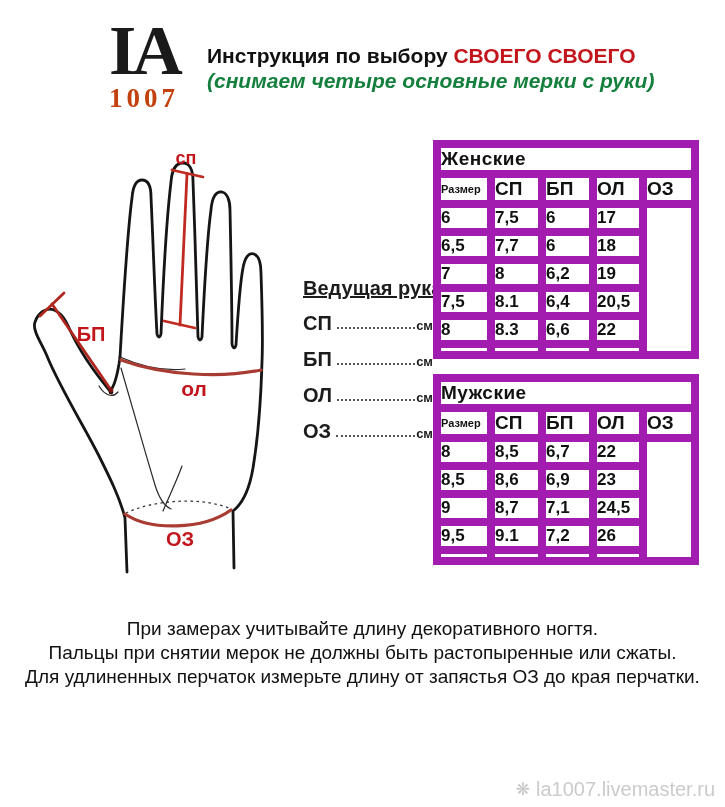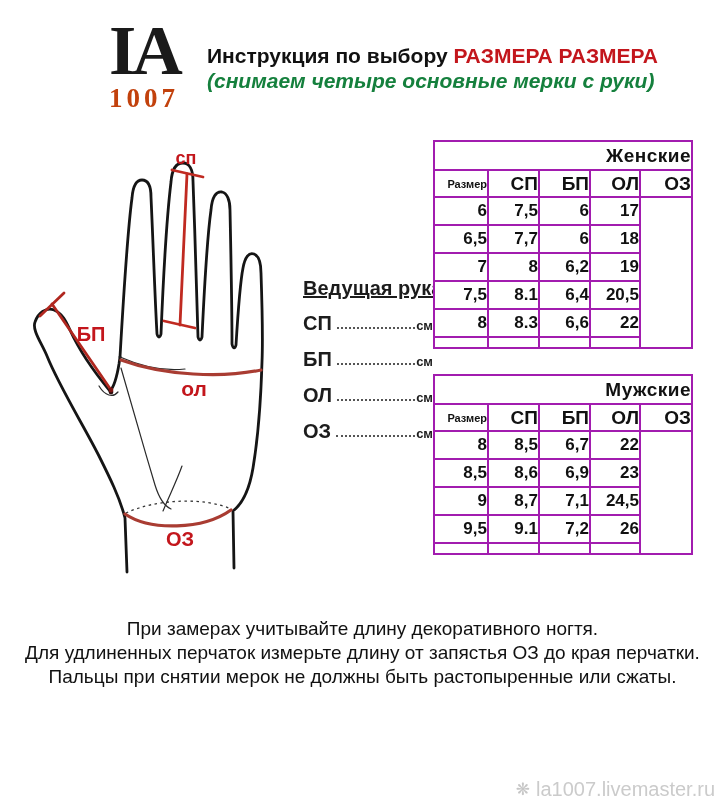--- a/index.html
+++ b/index.html
@@ -31,21 +31,21 @@
   .measure-heading{font-size:20px;font-weight:700;text-decoration:underline;margin-bottom:12px;white-space:nowrap;}
   .measure-row{display:flex;align-items:flex-end;margin-bottom:15px;height:21px;}
   .measure-label{font-size:20px;font-weight:700;line-height:20px;}
   .measure-leader{flex:1;border-bottom:2px dotted #555;margin:0 1px 4px 5px;}
   .measure-unit{font-size:13px;font-weight:700;line-height:15px;margin-top:8px;}
 
   
   .sizes-table{position:absolute;border-collapse:collapse;width:258px;table-layout:fixed;background:#fff;}
   #table-women{left:433px;top:140px;}
   #table-men{left:433px;top:374px;}
-  .sizes-table td,.sizes-table th{border:2px solid #a21caf;text-align:right;vertical-align:middle;color:#111;padding:0;}
+  .sizes-table td,.sizes-table th{border:8px solid #a21caf;text-align:left;vertical-align:middle;color:#111;padding:0;}
   .t-title{color:var(--red);font-size:19px;font-weight:700;height:29px;letter-spacing:0.5px;}
   .h-size{font-size:11px;font-weight:700;height:27px;}
   .h-col{font-size:19px;font-weight:700;height:27px;}
   .d-cell{font-size:17px;font-weight:700;height:28px;}
   .strip-cell{height:11px;}
 
   
   .footnotes{position:absolute;left:0;right:0;top:617px;text-align:center;}
   .footnote{font-size:19px;line-height:24px;color:#111;}
 
@@ -58,21 +58,21 @@
 <body>
 
 <div id="stage">
 
   <div class="logo">
     <div class="logo-main">IA</div>
     <div class="logo-sub">1007</div>
   </div>
 
   <div class="title-block">
-    <div class="title-line1"><span>Инструкция по выбору </span><span class="red">РАЗМЕРА РАЗМЕРА</span></div>
+    <div class="title-line1"><span>Инструкция по выбору </span><span class="red">СВОЕГО СВОЕГО</span></div>
     <div class="title-line2">(снимаем четыре основные мерки с руки)</div>
   </div>
 
   <svg class="hand-svg" width="290" height="450" viewBox="0 0 290 450">
 
     <g fill="none" stroke="#151515" stroke-width="2.8" stroke-linecap="round" stroke-linejoin="round">
 
       <path d="M 112,432 L 110,378
                C 105,358 94,336 84,316
                C 70,288 44,246 32,216
@@ -267,22 +267,22 @@
           <td class="strip-cell"></td>
           <td class="strip-cell"></td>
           <td class="strip-cell"></td>
           <td class="strip-cell"></td>
         </tr>
       </tbody>
   </table>
 
   <div class="footnotes">
     <div class="footnote">При замерах учитывайте длину декоративного ногтя.</div>
+    <div class="footnote">Пальцы при снятии мерок не должны быть растопыренные или сжаты.</div>
     <div class="footnote">Для удлиненных перчаток измерьте длину от запястья ОЗ до края перчатки.</div>
-    <div class="footnote">Пальцы при снятии мерок не должны быть растопыренные или сжаты.</div>
   </div>
 
   <div class="watermark">
     <span class="watermark-icon">❋</span>
     <span class="watermark-text">la1007.livemaster.ru</span>
   </div>
 
 </div>
 
 </body></html>

